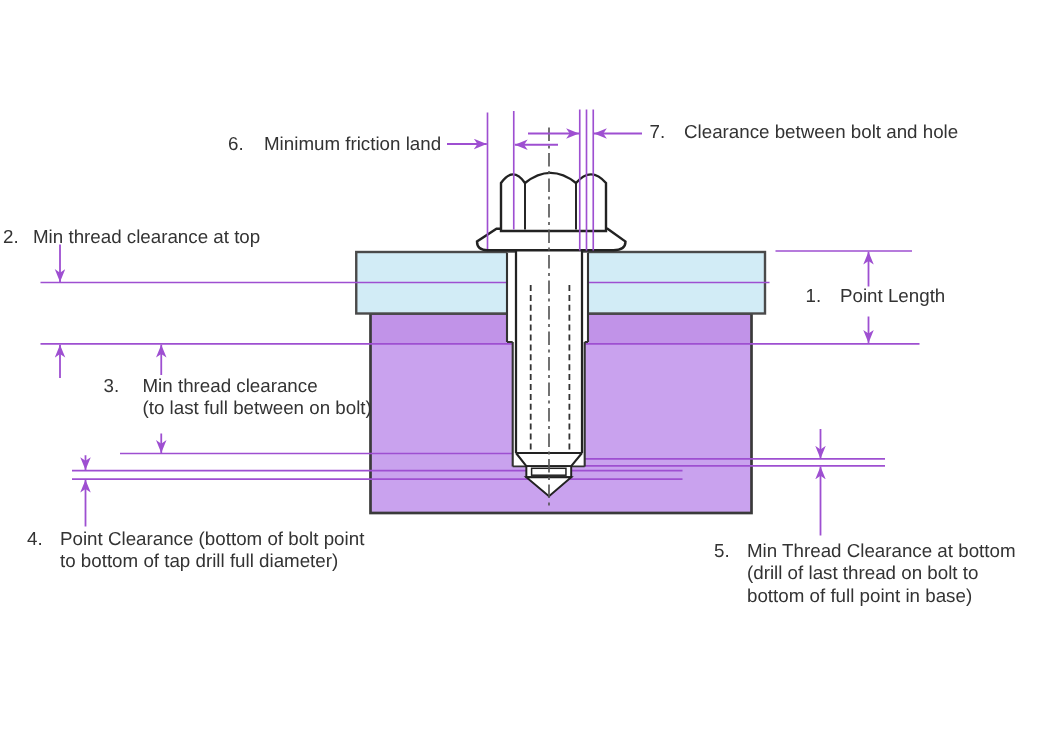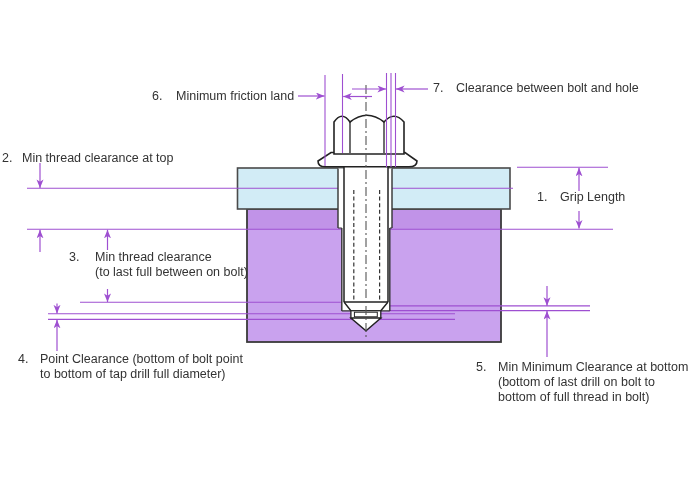--- a/index.html
+++ b/index.html
@@ -94,21 +94,21 @@
       <line x1="547" y1="286" x2="547" y2="305.8" marker-end="url(#ah)"></line>
       <line x1="547" y1="357" x2="547" y2="311" marker-end="url(#ah)"></line>
       <line x1="579" y1="191" x2="579" y2="167.8" marker-end="url(#ah)"></line>
       <line x1="579" y1="211" x2="579" y2="228.6" marker-end="url(#ah)"></line>
     </g>
   </svg>
 
   <div class="lbl" style="left:537px;top:190px">
     <span class="num" style="width:23px">1.</span>
     <span class="txt">
-        <span>Grip Length</span>
+        <span>Point Length</span>
       </span>
   </div>
 
   <div class="lbl" style="left:2px;top:151px">
     <span class="num" style="width:20px">2.</span>
     <span class="txt">
         <span>Min thread clearance at top</span>
       </span>
   </div>
 
@@ -124,23 +124,23 @@
     <span class="num" style="width:22px">4.</span>
     <span class="txt">
       <span>Point Clearance (bottom of bolt point</span>
       <span>to bottom of tap drill full diameter)</span>
     </span>
   </div>
 
   <div class="lbl" style="left:476px;top:360px">
     <span class="num" style="width:22px">5.</span>
     <span class="txt">
-      <span>Min Minimum Clearance at bottom</span>
-      <span>(bottom of last drill on bolt to</span>
-      <span>bottom of full thread in bolt)</span>
+      <span>Min Thread Clearance at bottom</span>
+      <span>(drill of last thread on bolt to</span>
+      <span>bottom of full point in base)</span>
     </span>
   </div>
 
   <div class="lbl" style="left:152px;top:89px">
     <span class="num" style="width:24px">6.</span>
     <span class="txt">
         <span>Minimum friction land</span>
       </span>
   </div>
 

